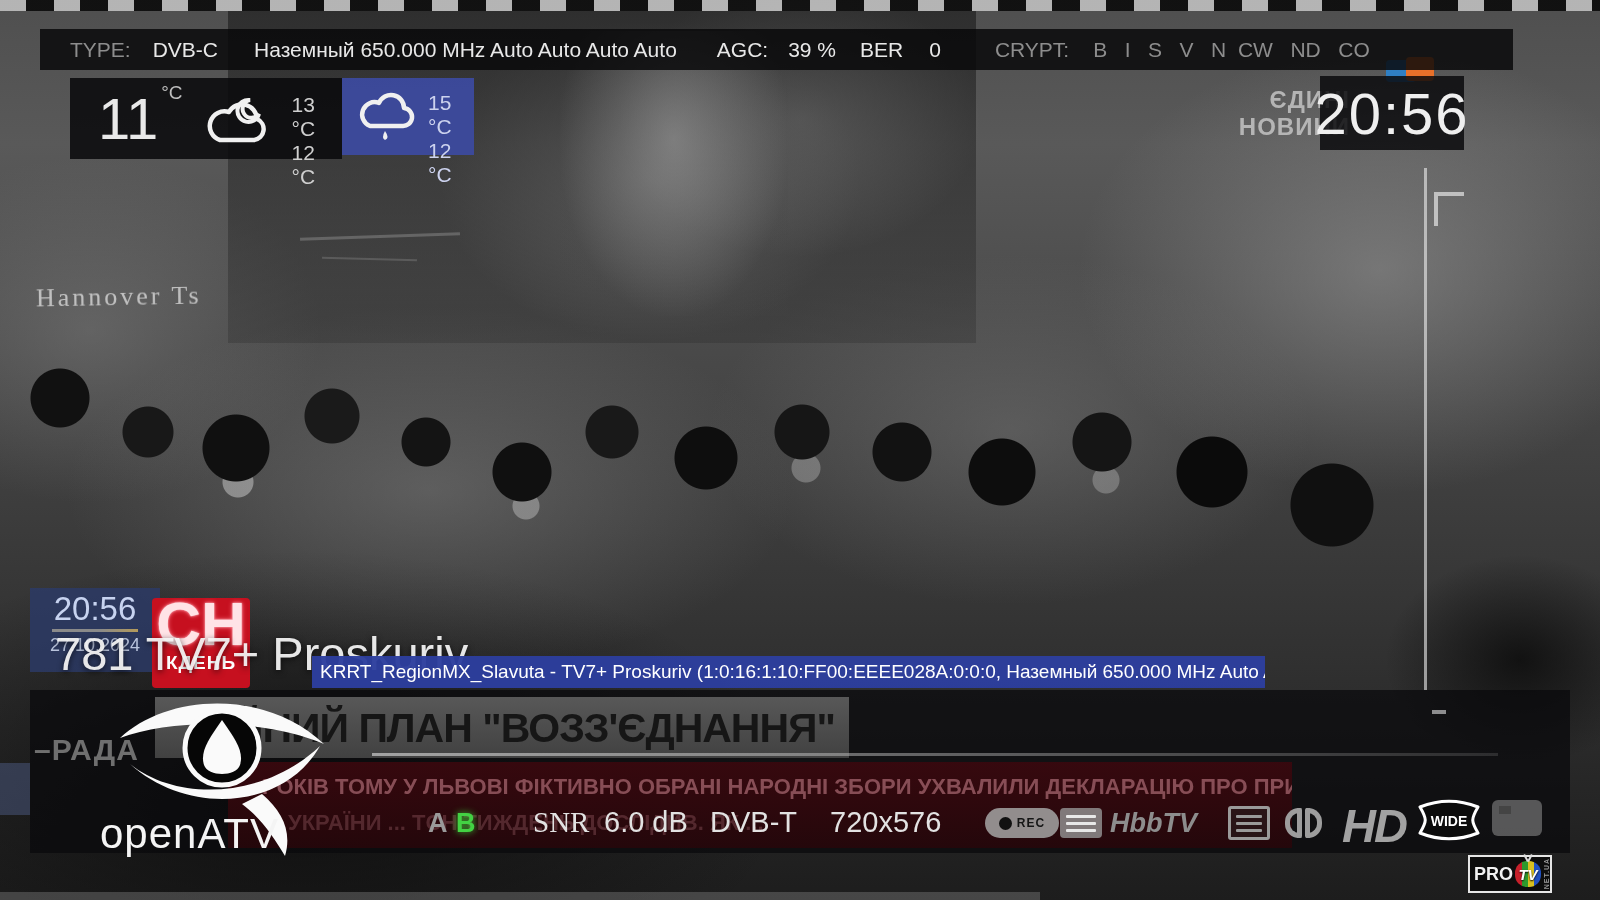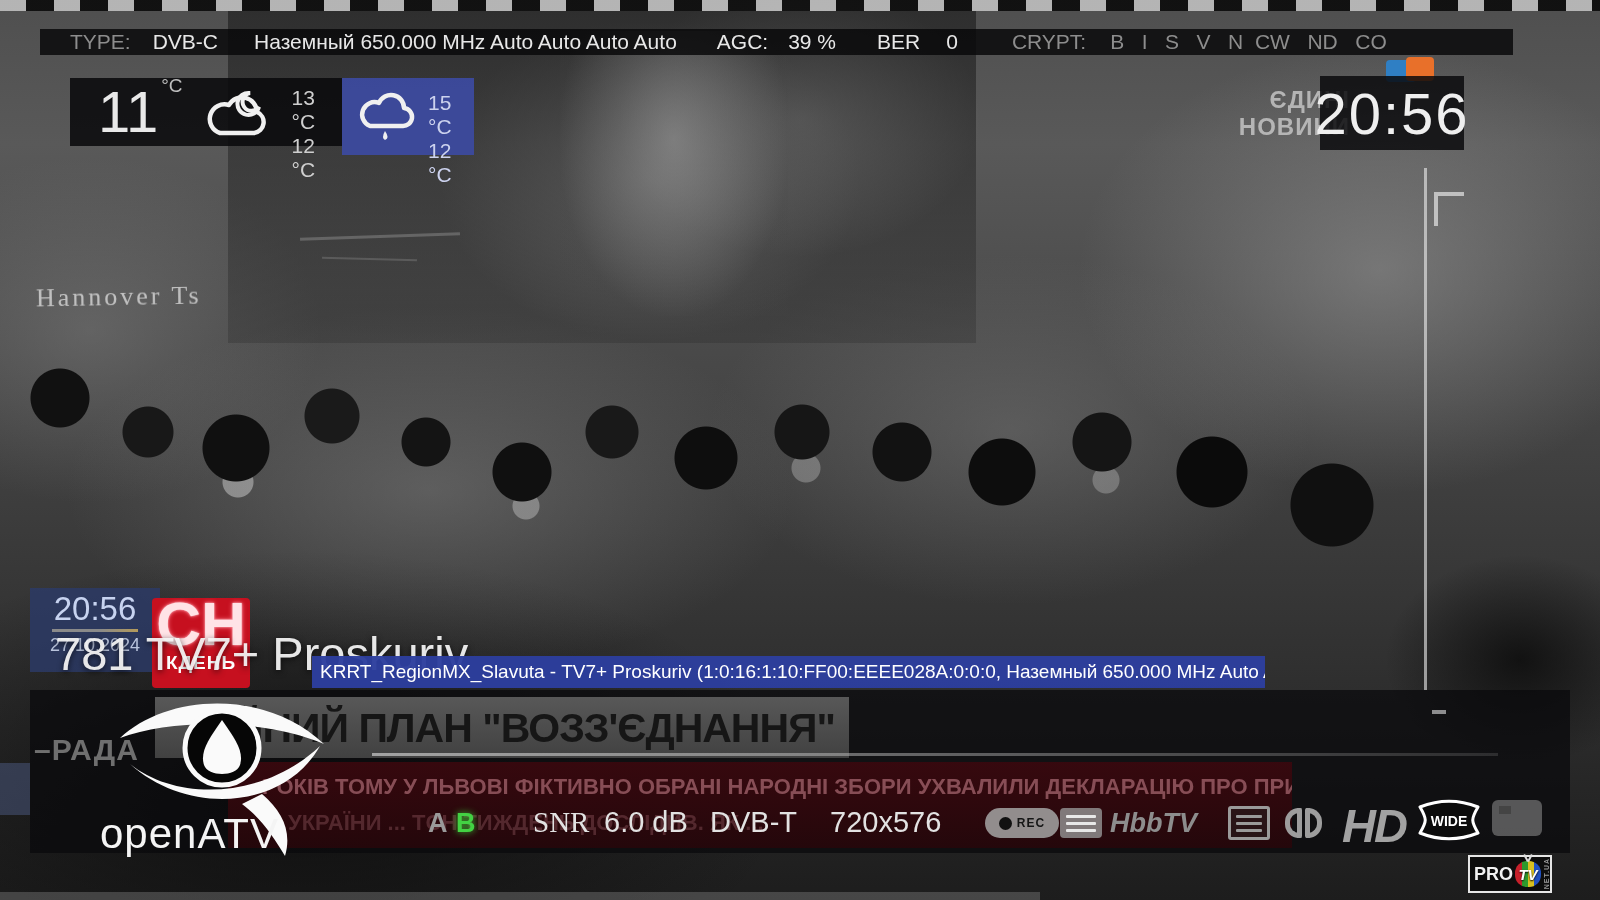--- a/index.html
+++ b/index.html
@@ -51,29 +51,29 @@
     radial-gradient(circle 16px at 238px 482px,rgba(205,205,205,.5) 0 15px,transparent 16px),
     radial-gradient(circle 14px at 526px 506px,rgba(195,195,195,.45) 0 13px,transparent 14px),
     radial-gradient(circle 15px at 806px 468px,rgba(188,188,188,.4) 0 14px,transparent 15px),
     radial-gradient(circle 14px at 1106px 480px,rgba(182,182,182,.4) 0 13px,transparent 14px);}
   .bottom-strip{position:absolute;left:0;top:892px;width:1040px;height:8px;z-index:1;
     background:rgba(150,150,150,.35);}
   .side-fragment{position:absolute;left:0;top:763px;width:30px;height:52px;z-index:4;
     background:rgba(72,86,122,.55);}
 
   
-  .signal-bar{position:absolute;left:40px;top:29px;width:1473px;height:26px;z-index:6;
+  .signal-bar{position:absolute;left:40px;top:29px;width:1473px;height:41px;z-index:6;
     background:rgba(8,8,10,.84);display:flex;align-items:center;font-size:21px;
     color:#e8e8e8;white-space:pre;}
   .signal-bar .lbl{color:#8d8d8d;}
   .signal-bar span{display:inline-block;}
 
   
   .weather{position:absolute;left:70px;top:78px;z-index:6;display:flex;}
-  .weather-now{width:272px;height:68px;background:rgba(10,10,12,.88);display:flex;
+  .weather-now{width:272px;height:81px;background:rgba(10,10,12,.88);display:flex;
     align-items:center;}
   .temp-big{font-size:58px;font-weight:300;color:#e9e9e9;margin-left:28px;line-height:1;}
   .temp-unit{font-size:19px;color:#bdbdbd;vertical-align:top;position:relative;top:-26px;left:3px;}
   .w-icon{margin-left:18px;}
   .minmax{display:flex;flex-direction:column;justify-content:space-between;height:52px;
     margin-left:16px;font-size:21px;color:#cfcfcf;}
   .weather-next{width:132px;height:77px;background:rgba(60,74,160,.93);display:flex;
     align-items:center;}
   .weather-next .minmax{color:#ccd2ee;margin-left:10px;}
 
@@ -200,21 +200,21 @@
   <div class="crowd"></div>
   <div class="bottom-strip"></div>
   <div class="side-fragment"></div>
 
   <div class="signal-bar">
     <span class="lbl" style="margin-left:30px">TYPE:</span>
     <span style="margin-left:22px">DVB-C</span>
     <span style="margin-left:36px">Наземный 650.000 MHz Auto Auto Auto Auto</span>
     <span style="margin-left:40px">AGC:</span>
     <span style="margin-left:20px">39 %</span>
-    <span style="margin-left:41px">BER</span>
+    <span style="margin-left:24px">BER</span>
     <span style="margin-left:26px">0</span>
     <span class="lbl" style="margin-left:54px">CRYPT:</span>
     <span class="lbl" style="margin-left:24px">B   I   S   V   N  CW   ND   CO</span>
   </div>
 
   <div class="weather">
     <div class="weather-now">
       <span class="temp-big">11</span>
       <span class="temp-unit">°C</span>
       <span class="w-icon">

